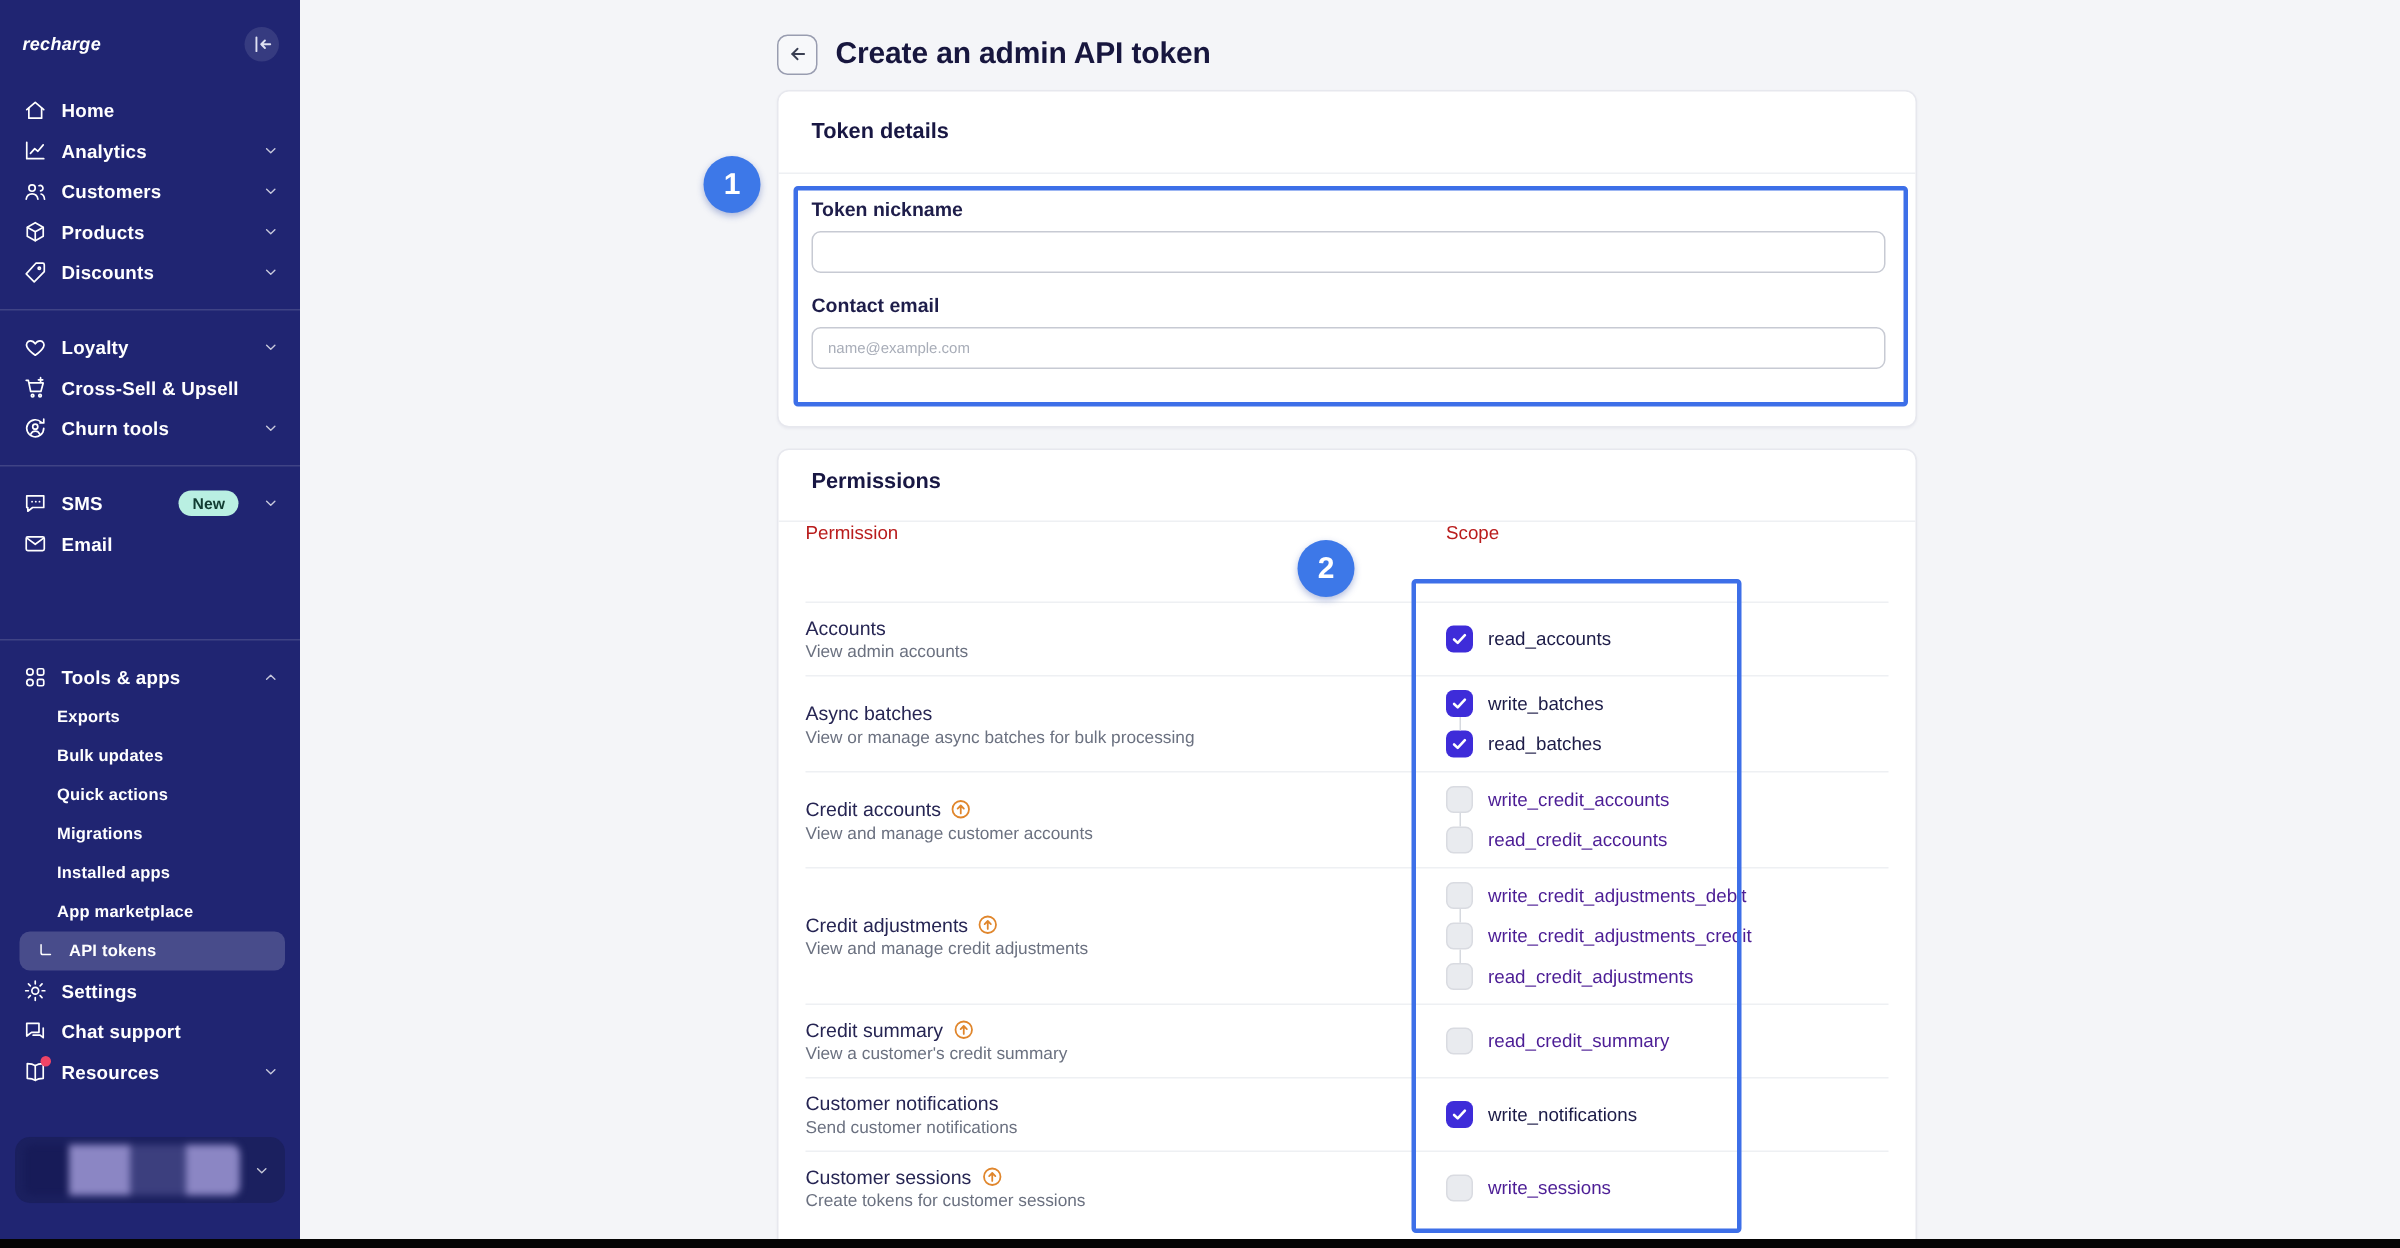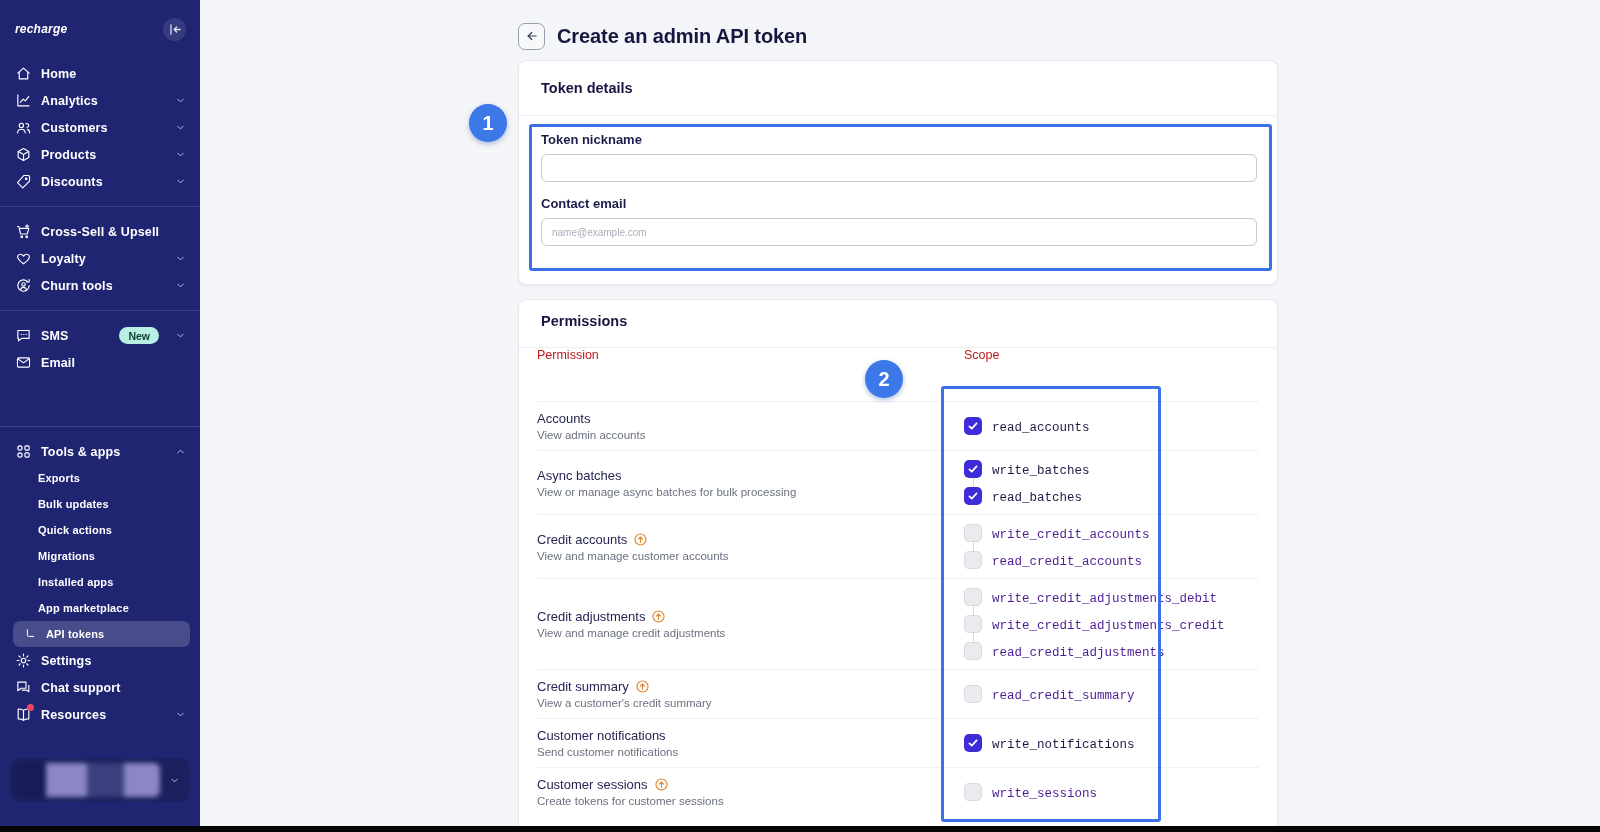--- a/index.html
+++ b/index.html
@@ -55,21 +55,21 @@
   .ptable { margin:0 18px; }
   .thead { display:flex; height:54px; border-bottom:1px solid #eef0f3; color:#b91c1c; font-size:12.5px; }
   .col-perm { width:427px; flex:0 0 427px; padding-right:12px; }
   .col-scope { flex:1; min-width:0; overflow:visible; }
   .prow { display:flex; align-items:center; padding:9px 0; border-bottom:1px solid #eef0f3; }
   .prow:last-child { border-bottom:none; }
   .perm-name { font-size:13px; font-weight:500; color:#262553; display:flex; align-items:center; gap:6px; }
   .perm-name svg { width:15px; height:15px; }
   .perm-sub { font-size:11.5px; color:#6b7180; margin-top:3px; }
   .scope-list { display:flex; flex-direction:column; row-gap:9px; }
-  .scope-item { display:flex; align-items:flex-end; gap:10px; position:relative; height:18px; white-space:nowrap;font-family:Liberation Mono, monospace; }
+  .scope-item { display:flex; align-items:center; gap:10px; position:relative; height:18px; white-space:nowrap; }
   .scope-item + .scope-item::before { content:""; position:absolute; left:8.5px; top:-9px; width:1.5px; height:9px; background:#d6d9df; }
   .cb { width:18px; height:18px; border-radius:5px; flex:0 0 18px; display:flex; align-items:center; justify-content:center; cursor:pointer; }
   .cb.checked { background:#3e2cd9; }
   .cb.checked svg { width:12px; height:12px; }
   .cb.off { background:#e9ebef; border:1px solid #d9dbe1; cursor:default; }
   .scope-lbl { font-size:12.5px; }
   .scope-lbl.on { color:#1c1b47; }
   .scope-lbl.dis { color:#4c1d95; }
 
   
@@ -167,42 +167,42 @@
           <span class="chev">
             <svg viewBox="0 0 24 24" fill="none" stroke="#fff" stroke-width="2" stroke-linecap="round" stroke-linejoin="round" style="">
               <path d="m6 9 6 6 6-6"></path>
             </svg>
           </span>
         </div>
         <div class="nav-divider"></div>
         <div class="nav-item">
           <span class="icon-wrap">
             <svg viewBox="0 0 24 24" fill="none" stroke="#fff" stroke-width="1.6" stroke-linecap="round" stroke-linejoin="round">
+              <path d="M12 19.5c-3.6-2.4-6.6-5-7.8-7.8C3 9 4.5 6 7.5 6c1.9 0 3.4 1 4.5 2.8C13.1 7 14.6 6 16.5 6c3 0 4.5 3 3.3 5.7-1.2 2.8-4.2 5.4-7.8 7.8z"></path>
+            </svg>
+          </span>
+          <span class="lbl">Loyalty</span>
+          <span class="spacer"></span>
+          <span class="chev">
+            <svg viewBox="0 0 24 24" fill="none" stroke="#fff" stroke-width="2" stroke-linecap="round" stroke-linejoin="round" style="">
+              <path d="m6 9 6 6 6-6"></path>
+            </svg>
+          </span>
+        </div>
+        <div class="nav-item">
+          <span class="icon-wrap">
+            <svg viewBox="0 0 24 24" fill="none" stroke="#fff" stroke-width="1.6" stroke-linecap="round" stroke-linejoin="round">
               <circle cx="9.5" cy="19.5" r="1.2"></circle>
               <circle cx="16.5" cy="19.5" r="1.2"></circle>
               <path d="M3.5 5h2l2.2 10.5h9.6l2.2-8H7"></path>
               <path d="M17 2.5v4M15 4.5h4"></path>
             </svg>
           </span>
           <span class="lbl">Cross-Sell &amp; Upsell</span>
           <span class="spacer"></span>
-        </div>
-        <div class="nav-item">
-          <span class="icon-wrap">
-            <svg viewBox="0 0 24 24" fill="none" stroke="#fff" stroke-width="1.6" stroke-linecap="round" stroke-linejoin="round">
-              <path d="M12 19.5c-3.6-2.4-6.6-5-7.8-7.8C3 9 4.5 6 7.5 6c1.9 0 3.4 1 4.5 2.8C13.1 7 14.6 6 16.5 6c3 0 4.5 3 3.3 5.7-1.2 2.8-4.2 5.4-7.8 7.8z"></path>
-            </svg>
-          </span>
-          <span class="lbl">Loyalty</span>
-          <span class="spacer"></span>
-          <span class="chev">
-            <svg viewBox="0 0 24 24" fill="none" stroke="#fff" stroke-width="2" stroke-linecap="round" stroke-linejoin="round" style="">
-              <path d="m6 9 6 6 6-6"></path>
-            </svg>
-          </span>
         </div>
         <div class="nav-item">
           <span class="icon-wrap">
             <svg viewBox="0 0 24 24" fill="none" stroke="#fff" stroke-width="1.6" stroke-linecap="round" stroke-linejoin="round">
               <circle cx="12" cy="10.5" r="2.4"></circle>
               <path d="M7.8 17.5c.9-1.9 2.4-2.8 4.2-2.8s3.3.9 4.2 2.8"></path>
               <path d="M20 12a8 8 0 1 1-2.3-5.6M20 3.5V7h-3.5"></path>
             </svg>
           </span>
           <span class="lbl">Churn tools</span>

